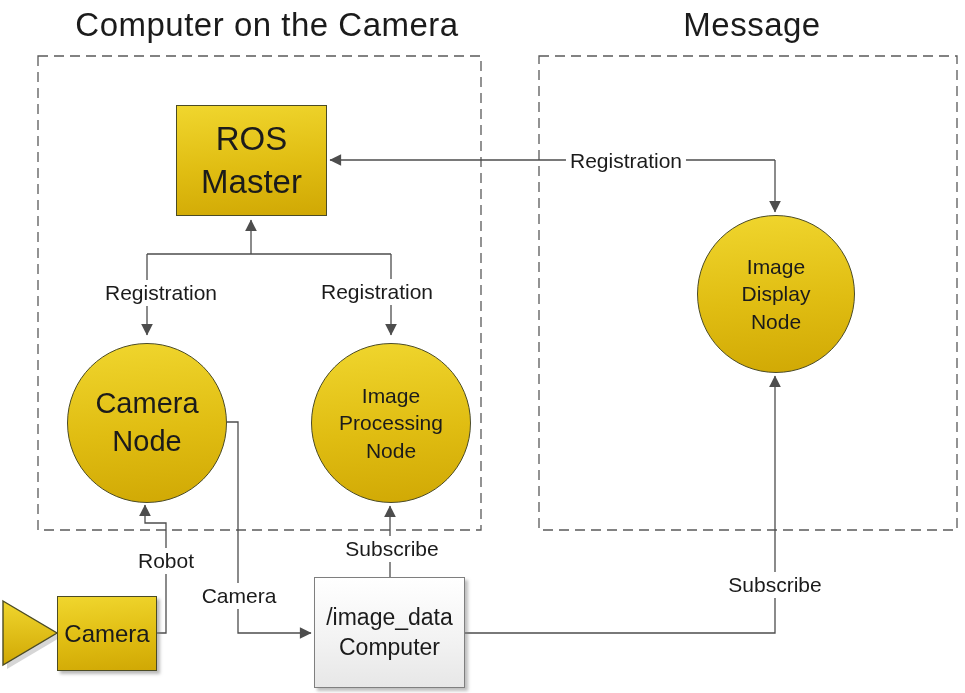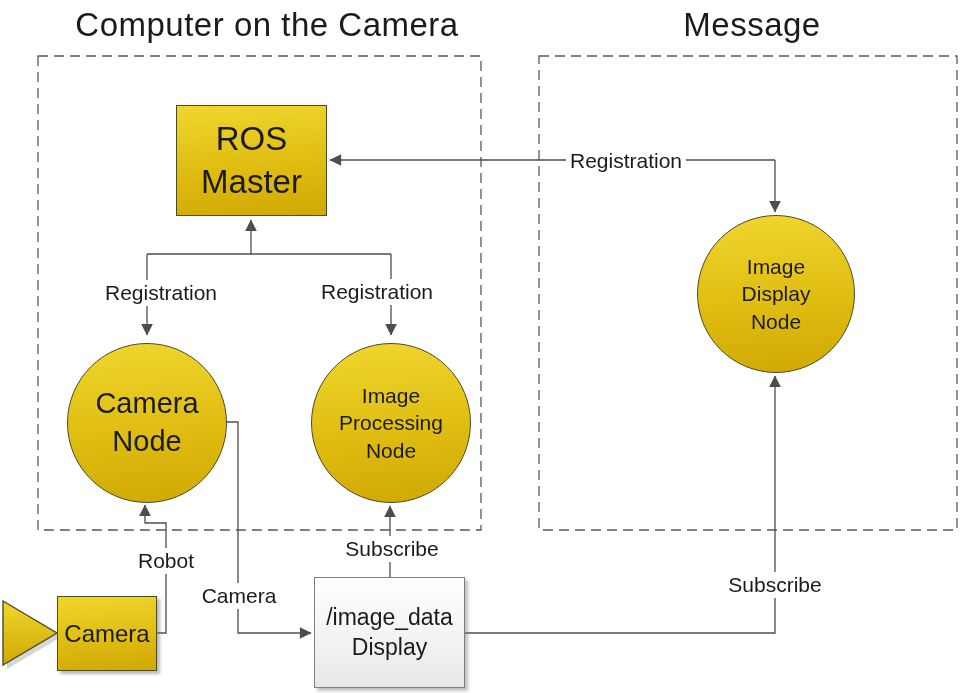--- a/index.html
+++ b/index.html
@@ -105,21 +105,21 @@
 Display
 Node</span>
   </div>
 
   <div class="node yellow camera-hw">
     <span class="node-label">Camera</span>
   </div>
 
   <div class="node message-box">
     <span class="node-label">/image_data
-Display</span>
+Computer</span>
   </div>
 
   <div class="edge-label" style="left:626px;top:161px;">Registration</div>
   <div class="edge-label" style="left:161px;top:293px;">Registration</div>
   <div class="edge-label" style="left:377px;top:292px;">Registration</div>
   <div class="edge-label" style="left:166px;top:561px;">Robot</div>
   <div class="edge-label" style="left:239px;top:596px;">Camera</div>
   <div class="edge-label" style="left:392px;top:549px;">Subscribe</div>
   <div class="edge-label" style="left:775px;top:585px;">Subscribe</div>
 

